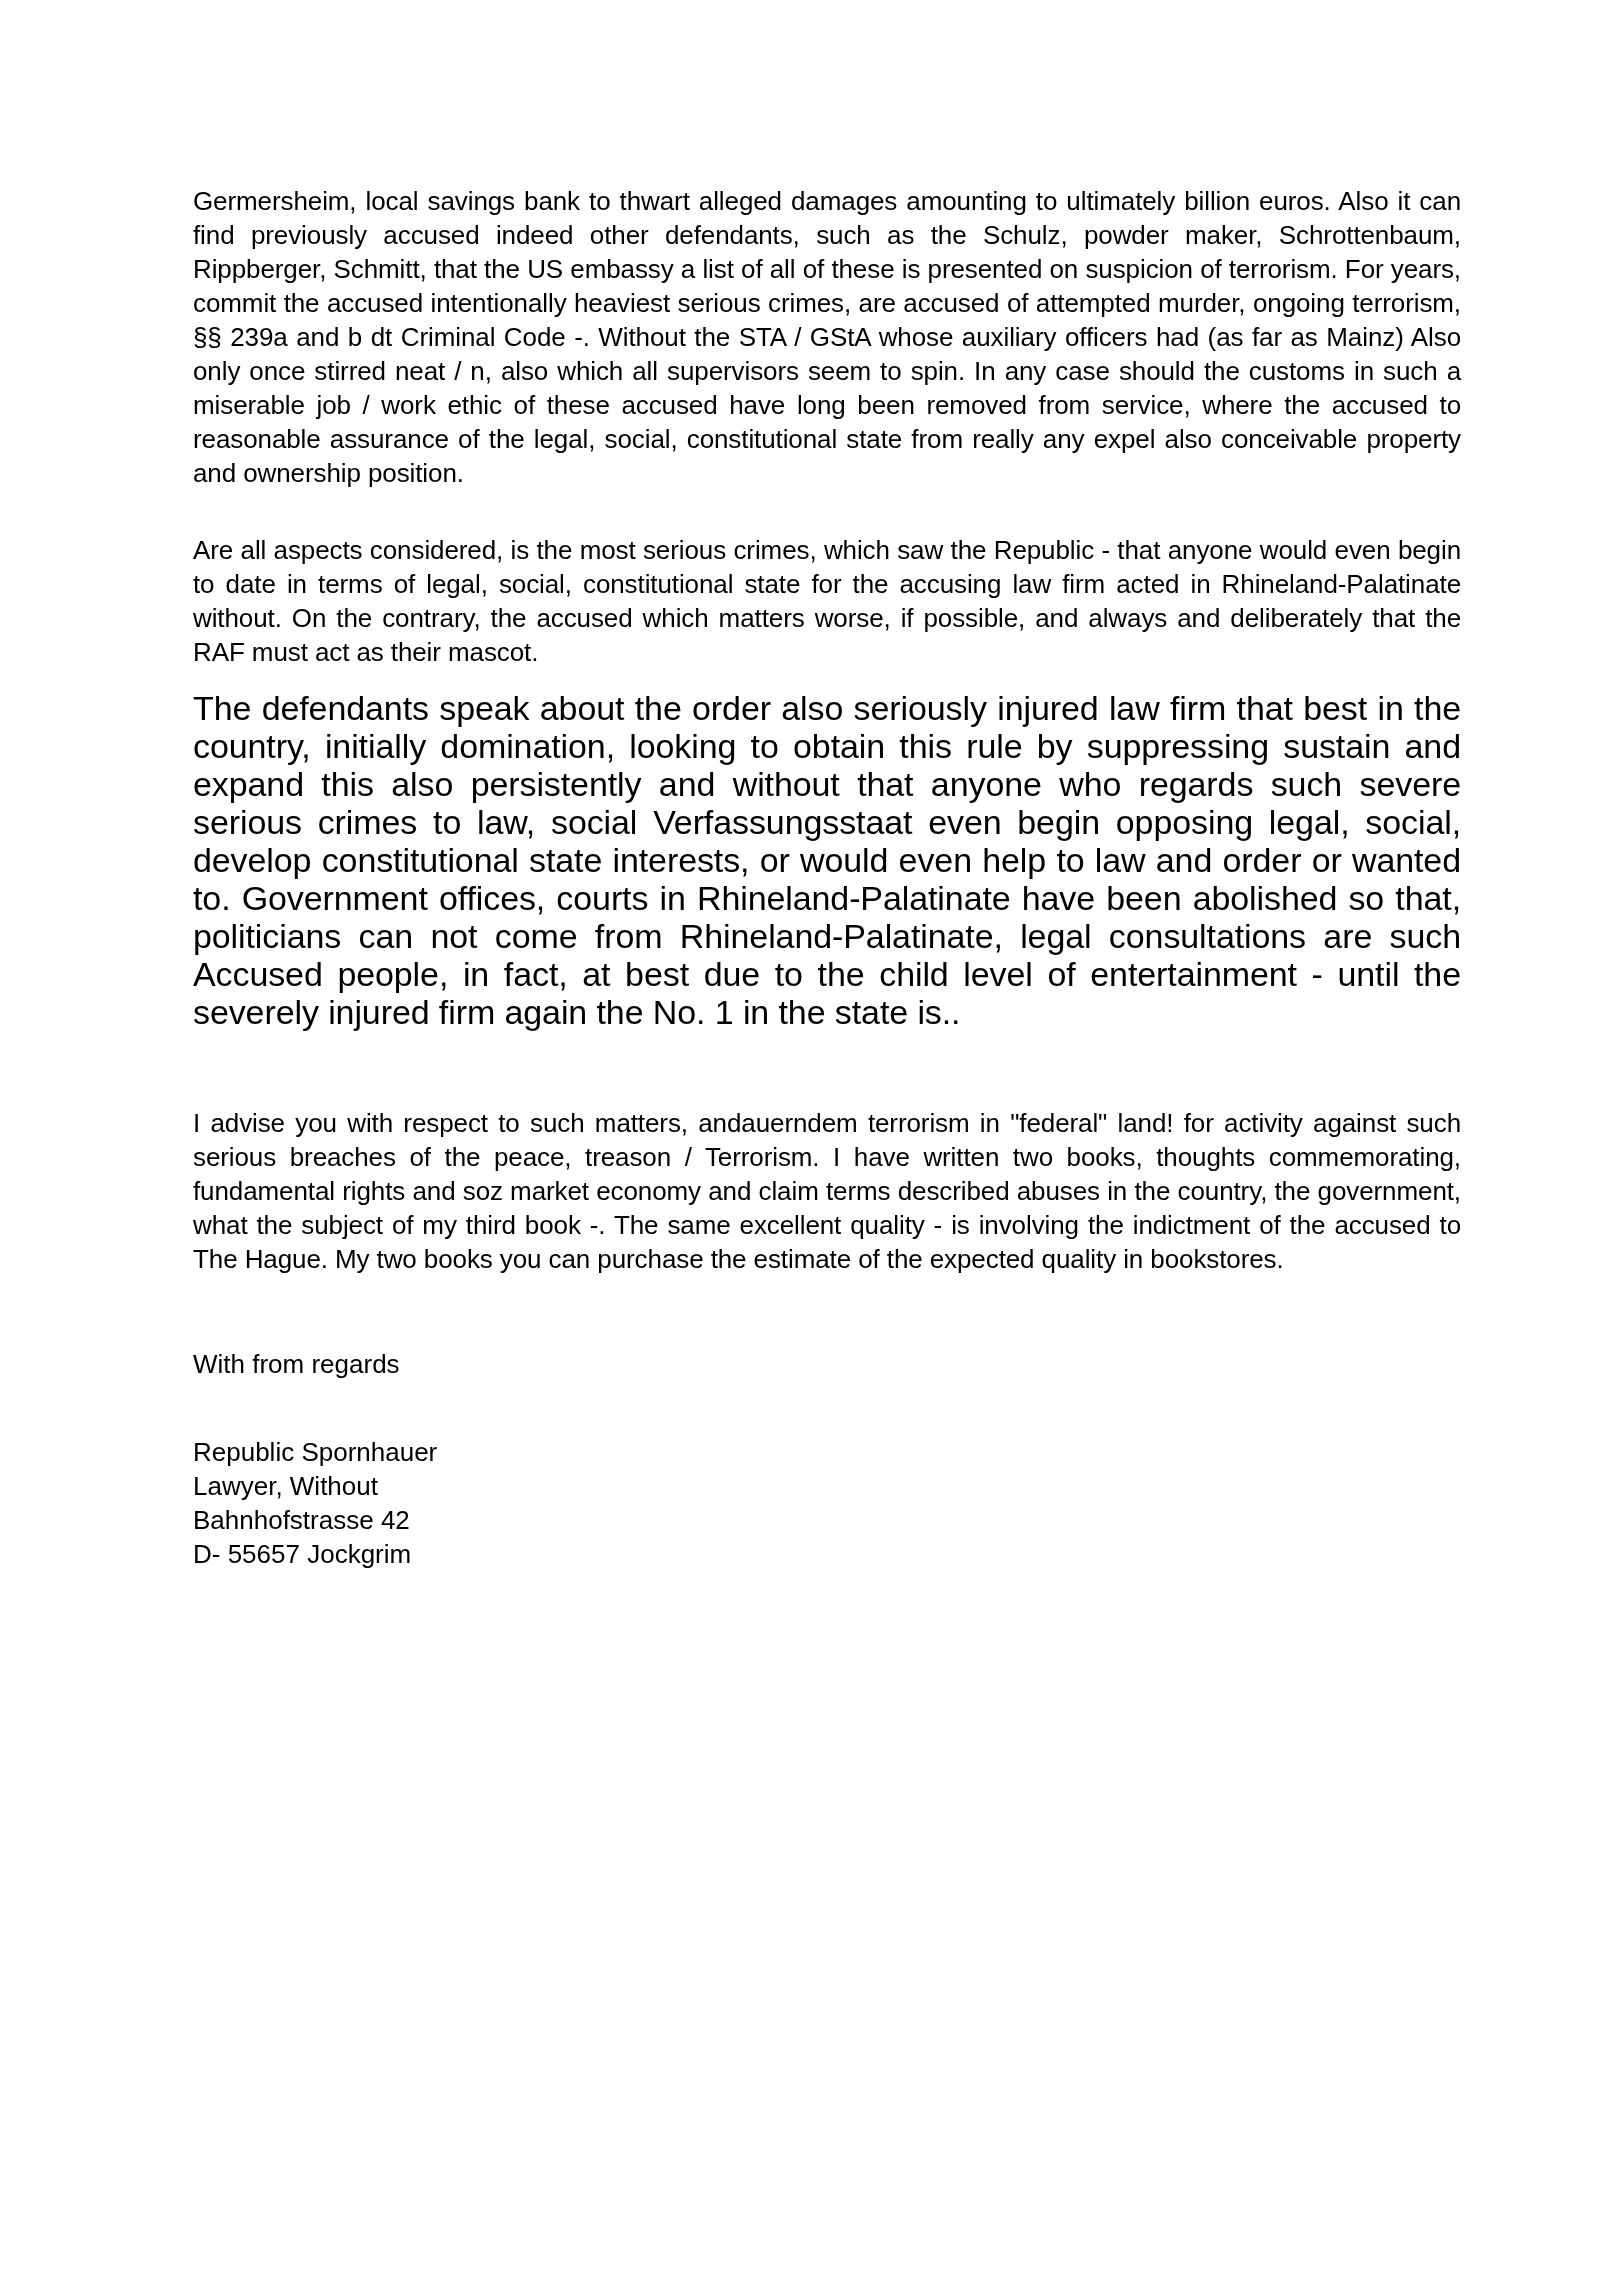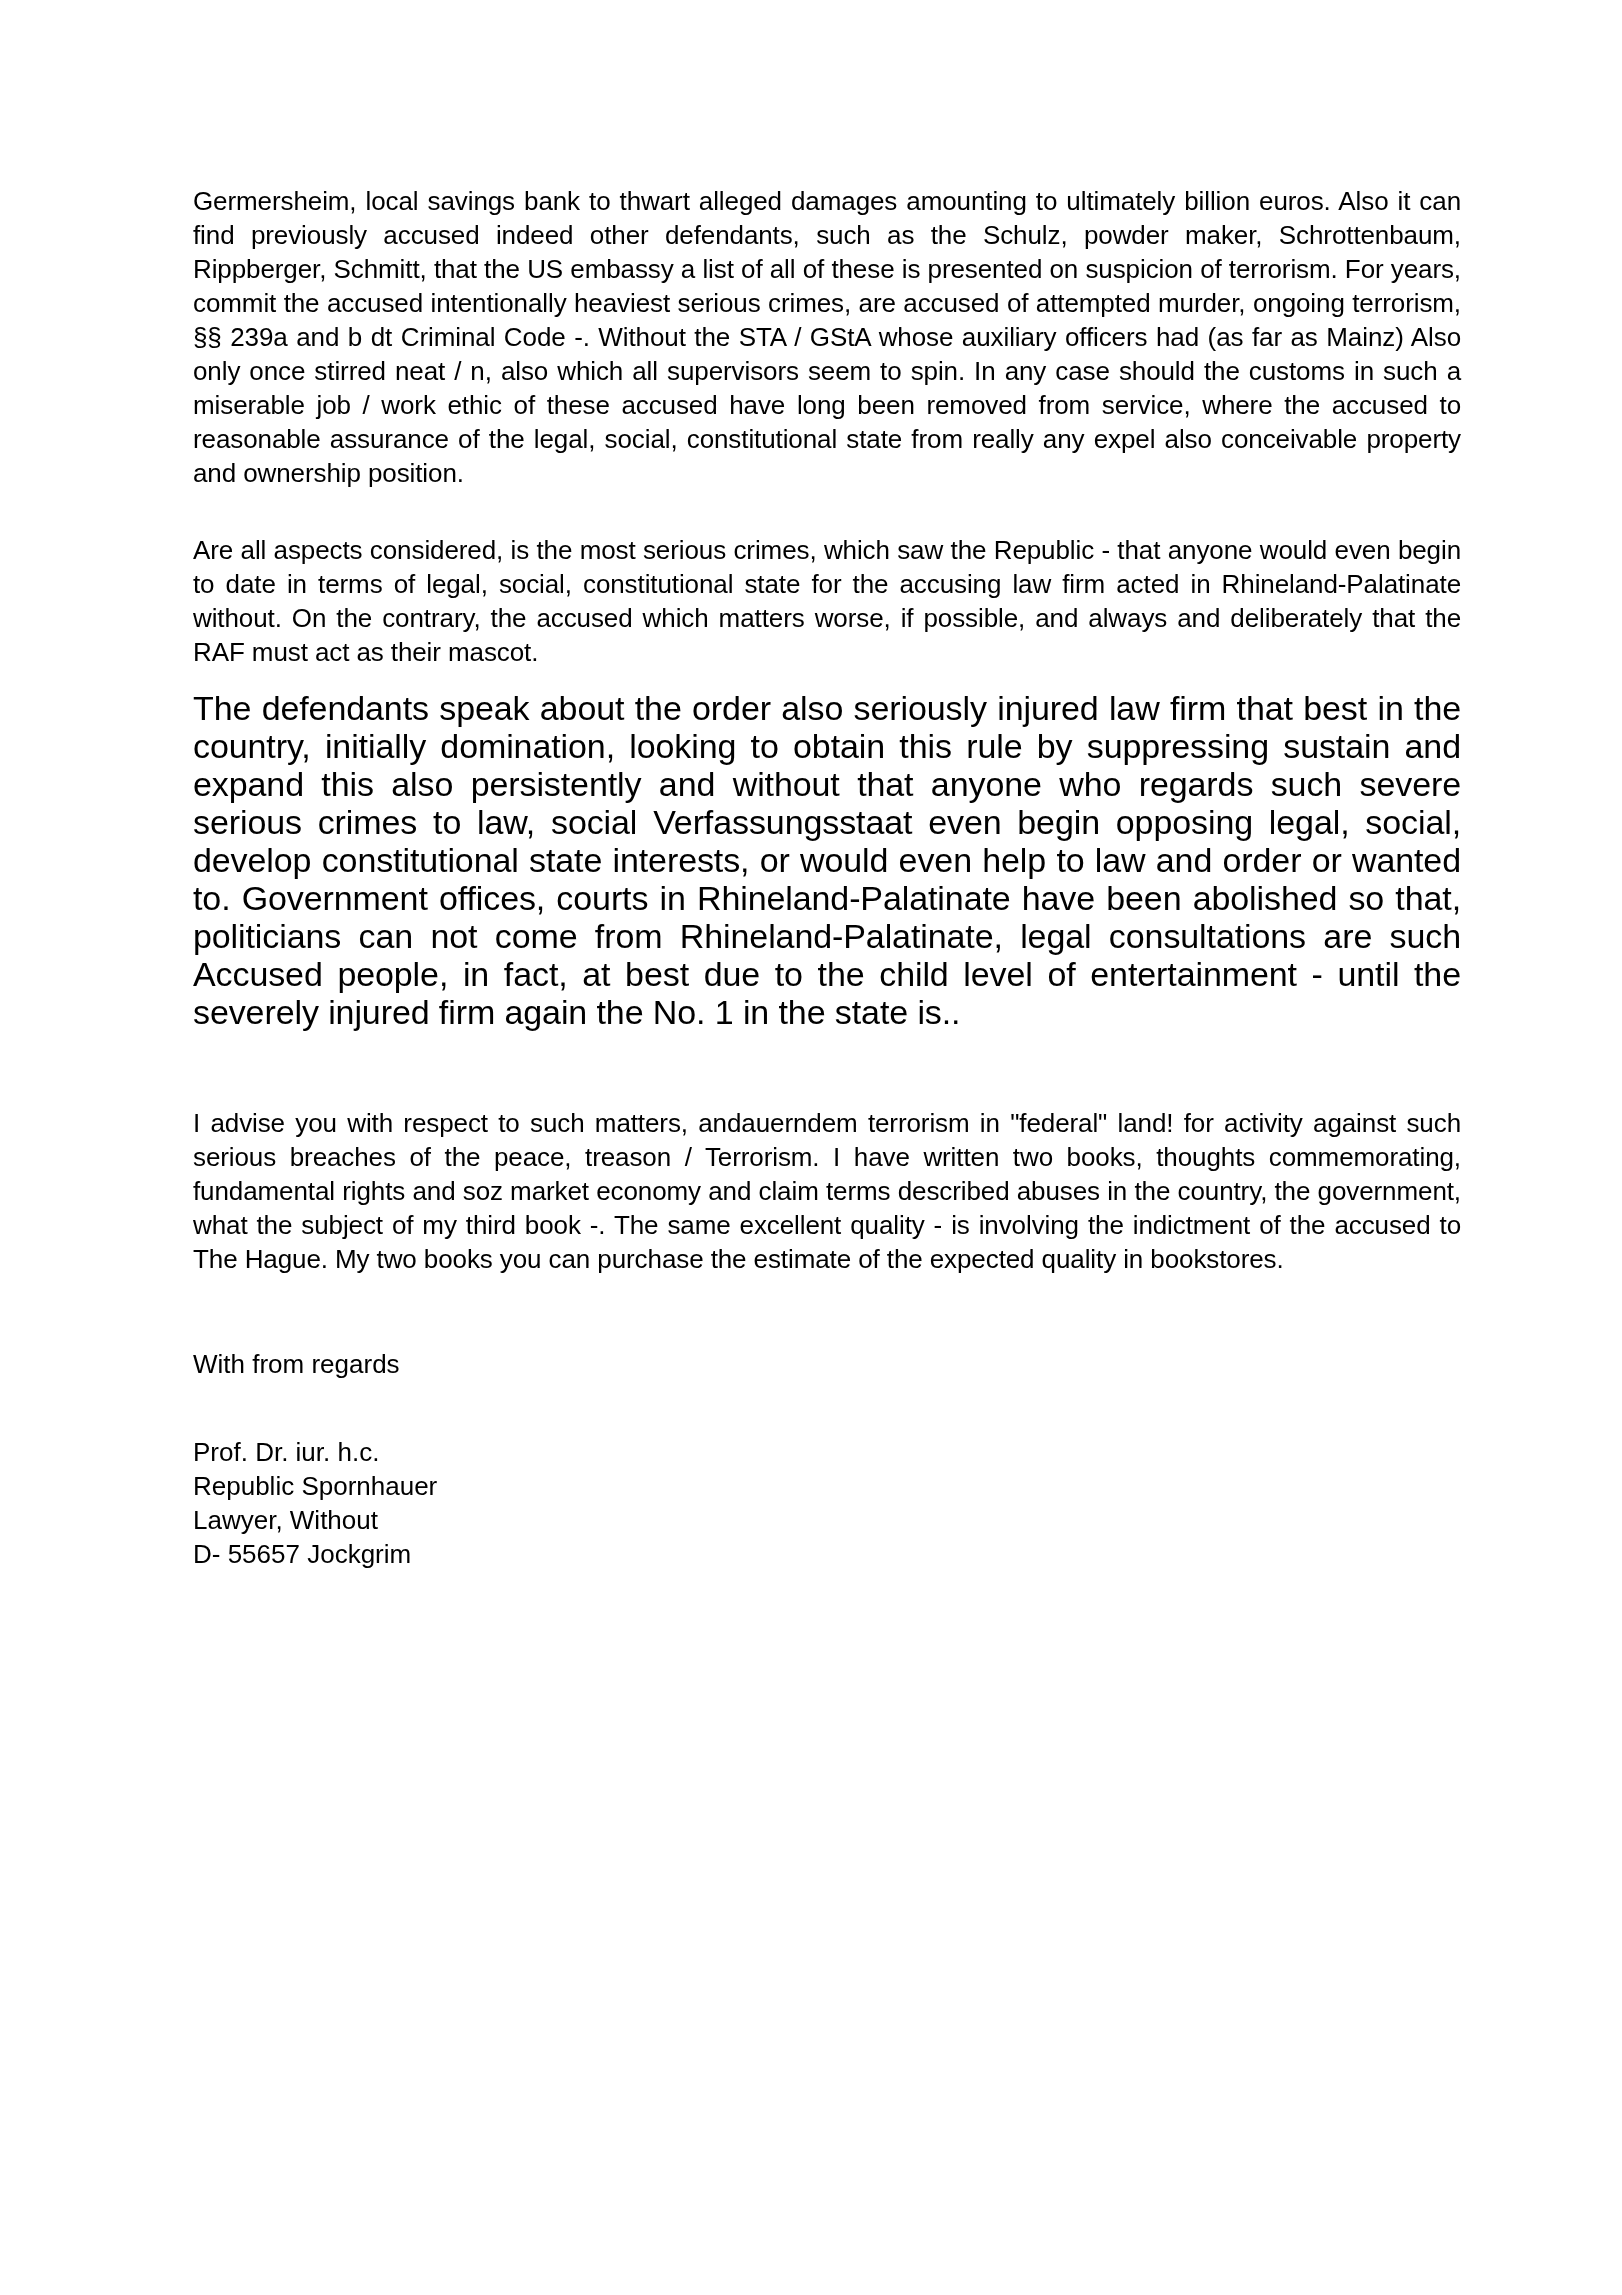--- a/index.html
+++ b/index.html
@@ -56,19 +56,19 @@
 
 <div class="page">
   <p class="para p1">Germersheim, local savings bank to thwart alleged damages amounting to ultimately billion euros. Also it can find previously accused indeed other defendants, such as the Schulz, powder maker, Schrottenbaum, Rippberger, Schmitt, that the US embassy a list of all of these is presented on suspicion of terrorism. For years, commit the accused intentionally heaviest serious crimes, are accused of attempted murder, ongoing terrorism, §§ 239a and b dt Criminal Code -. Without the STA / GStA whose auxiliary officers had (as far as Mainz) Also only once stirred neat / n, also which all supervisors seem to spin. In any case should the customs in such a miserable job / work ethic of these accused have long been removed from service, where the accused to reasonable assurance of the legal, social, constitutional state from really any expel also conceivable property and ownership position.</p>
   <p class="para p2">Are all aspects considered, is the most serious crimes, which saw the Republic - that anyone would even begin to date in terms of legal, social, constitutional state for the accusing law firm acted in Rhineland-Palatinate without. On the contrary, the accused which matters worse, if possible, and always and deliberately that the RAF must act as their mascot.</p>
   <p class="para p3">The defendants speak about the order also seriously injured law firm that best in the country, initially domination, looking to obtain this rule by suppressing sustain and expand this also persistently and without that anyone who regards such severe serious crimes to law, social Verfassungsstaat even begin opposing legal, social, develop constitutional state interests, or would even help to law and order or wanted to. Government offices, courts in Rhineland-Palatinate have been abolished so that, politicians can not come from Rhineland-Palatinate, legal consultations are such Accused people, in fact, at best due to the child level of entertainment - until the severely injured firm again the No. 1 in the state is..</p>
   <p class="para p4">I advise you with respect to such matters, andauerndem terrorism in "federal" land! for activity against such serious breaches of the peace, treason / Terrorism. I have written two books, thoughts commemorating, fundamental rights and soz market economy and claim terms described abuses in the country, the government, what the subject of my third book -. The same excellent quality - is involving the indictment of the accused to The Hague. My two books you can purchase the estimate of the expected quality in bookstores.</p>
 
   <p class="closing">With from regards</p>
 
   <div class="signature">
-    <div>Prof. Dr. iur. h.c.</div>
     <div>Republic Spornhauer</div>
     <div>Lawyer, Without</div>
+    <div>Bahnhofstrasse 42</div>
     <div>D- 55657 Jockgrim</div>
   </div>
 </div>
 
 
 </body></html>

